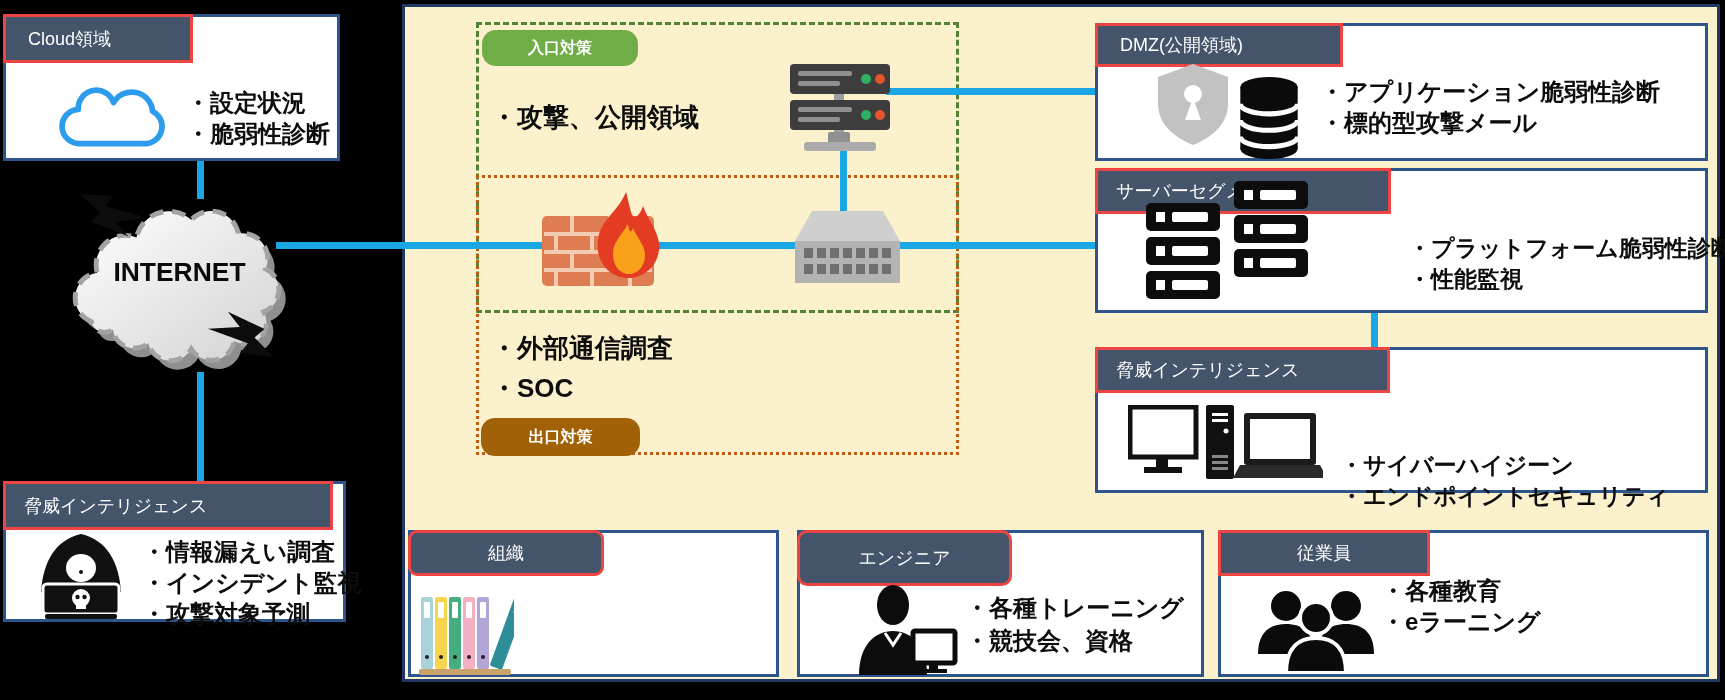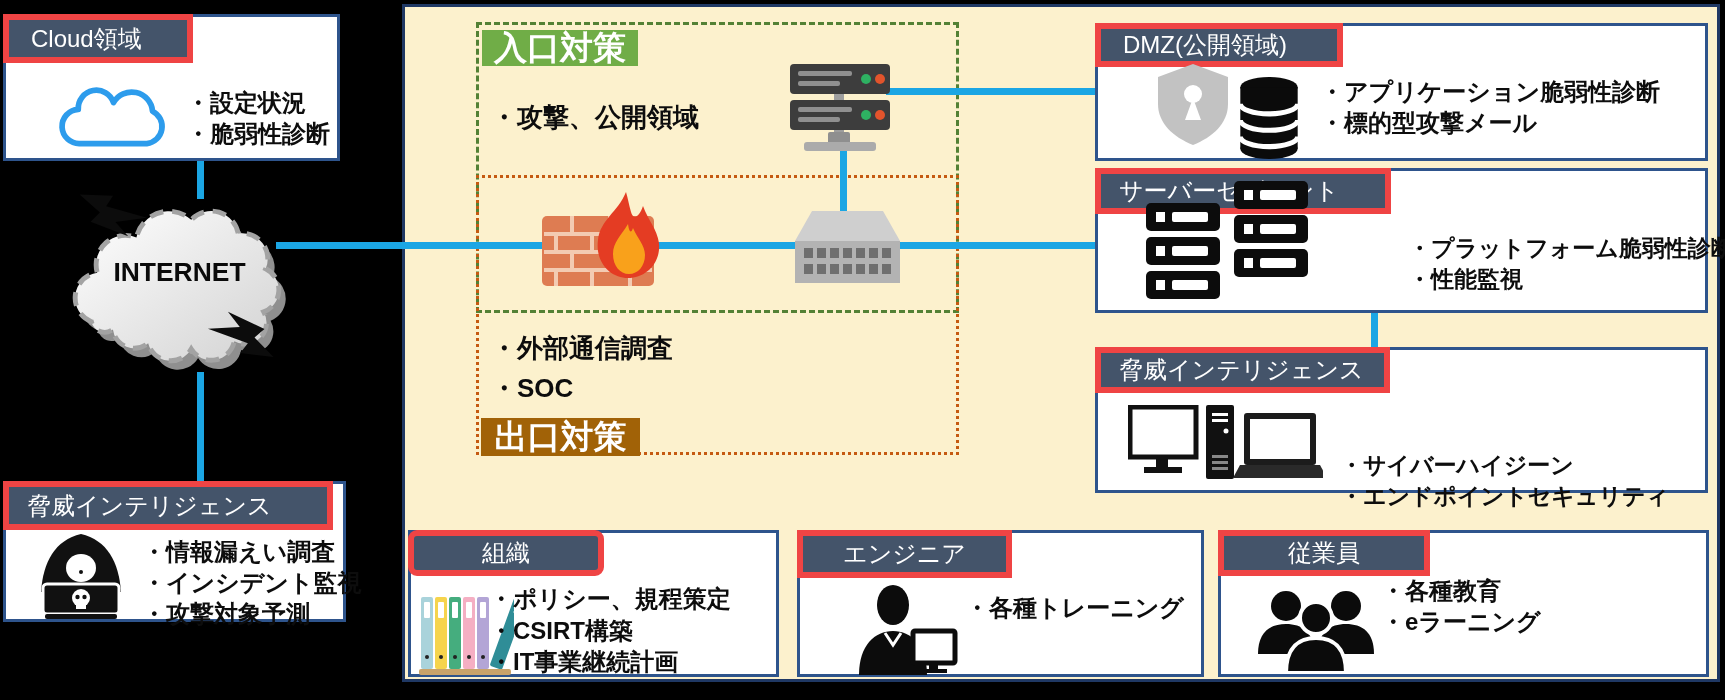--- a/index.html
+++ b/index.html
@@ -3,26 +3,26 @@
 <meta charset="utf-8">
 <style>
   html,body{margin:0;padding:0;background:#000;}
   #stage{position:relative;width:1725px;height:700px;background:#000;overflow:hidden;
          font-family:"Liberation Sans","DejaVu Sans",sans-serif;}
   .abs{position:absolute;box-sizing:border-box;}
   
   .panel{background:#FCF1CD;border:3px solid #1F3864;z-index:1;}
   
   .zone{z-index:2;background:transparent;}
-  .zone-label{position:absolute;color:#fff;font-size:33px;font-weight:600;
-              display:flex;align-items:center;justify-content:center;box-sizing:border-box;}
+  .zone-label{position:absolute;color:#fff;font-size:16px;font-weight:600;
+              display:flex;align-items:center;justify-content:center;box-sizing:border-box;border-radius:14px;}
   
   .wbox{background:#fff;border:3px solid #2E548C;z-index:4;}
-  .hdr{position:absolute;background:#44546A;border:6px solid #ef4444;color:#fff;
-       font-size:24px;font-weight:500;display:flex;align-items:center;box-sizing:border-box;
+  .hdr{position:absolute;background:#44546A;border:3px solid #ef4444;color:#fff;
+       font-size:18px;font-weight:500;display:flex;align-items:center;box-sizing:border-box;
        white-space:nowrap;z-index:5;}
   .hdr.pad{padding-left:22px;}
   .hdr.center{justify-content:center;}
   .bullets{position:absolute;color:#0d0d0d;font-weight:700;font-size:23px;line-height:31px;
            white-space:nowrap;z-index:6;}
   .bullets-lg{font-size:26px;line-height:40px;}
   .cyline{position:absolute;background:#1BA6E4;z-index:3;}
   .icon{position:absolute;z-index:6;}
   svg{display:block;}
 </style>
@@ -299,41 +299,37 @@
             <circle cx="6" cy="60" r="2" fill="#222"></circle>
           </g>
         <g transform="translate(58,14)">
             <rect width="12" height="72" rx="2" fill="#B3A5D6"></rect>
             <rect x="3" y="5" width="6" height="16" rx="1" fill="#fff"></rect>
             <circle cx="6" cy="60" r="2" fill="#222"></circle>
           </g>
         <rect x="0" y="86" width="92" height="6" rx="2" fill="#C9A36A"></rect>
       </svg>
     </div>
-    <div class="bullets" style="left:78px;top:50px;font-size:24px;line-height:31.5px;">
-      <div>・ポリシー、規程策定</div>
-      <div>・CSIRT構築</div>
-      <div>・IT事業継続計画</div>
-    </div>
   </div>
 
   <div class="abs wbox" style="left:797px;top:530px;width:407px;height:147px;">
-    <div class="hdr center" style="left:-3px;top:-3px;width:215px;height:48px;">エンジニア</div>
+    <div class="hdr center" style="left:-3px;top:-3px;width:215px;height:56px;border-radius:10px;">エンジニア</div>
     <div class="icon" style="left:55px;top:50px;">
       <svg width="105" height="92" viewBox="0 0 105 92">
         <ellipse cx="38" cy="22" rx="16" ry="20" fill="#0c0c0c"></ellipse>
         <path d="M4 92 C4 62 20 48 38 48 C56 48 72 62 72 92 Z" fill="#0c0c0c"></path>
         <path d="M30 50 L38 62 L46 50" stroke="#fff" stroke-width="3" fill="none"></path>
         <rect x="58" y="48" width="42" height="32" rx="2" fill="#fff" stroke="#0c0c0c" stroke-width="5"></rect>
         <rect x="74" y="80" width="9" height="6" fill="#0c0c0c"></rect>
         <rect x="66" y="86" width="26" height="4" fill="#0c0c0c"></rect>
       </svg>
     </div>
     <div class="bullets" style="left:165px;top:58px;font-size:24px;line-height:33px;">
       <div>・各種トレーニング</div>
+      <div>・競技会、資格</div>
     </div>
   </div>
 
   <div class="abs wbox" style="left:1218px;top:530px;width:491px;height:147px;">
     <div class="hdr center" style="left:-3px;top:-3px;width:212px;height:46px;">従業員</div>
     <div class="icon" style="left:35px;top:55px;">
       <svg width="120" height="86" viewBox="0 0 120 86">
         <circle cx="30" cy="18" r="15" fill="#0b0b0b"></circle>
         <path d="M2 66 C2 44 14 36 30 36 C46 36 58 44 58 66 Z" fill="#0b0b0b"></path>
         <circle cx="90" cy="18" r="15" fill="#0b0b0b"></circle>

